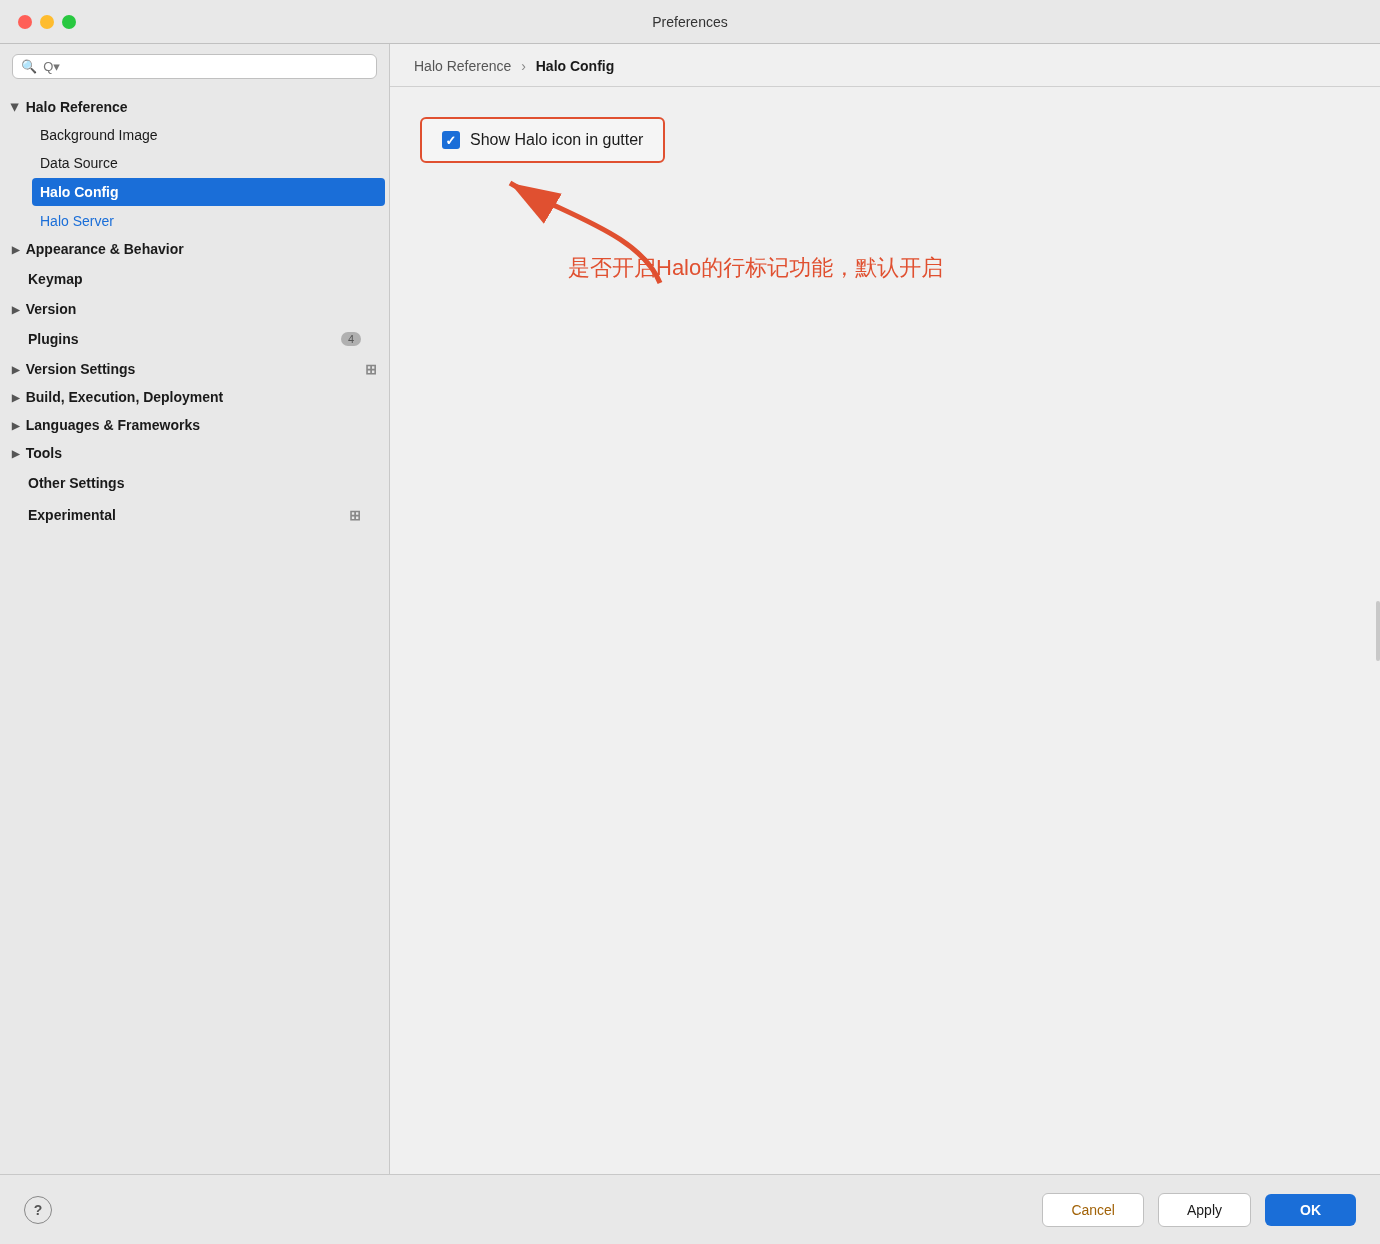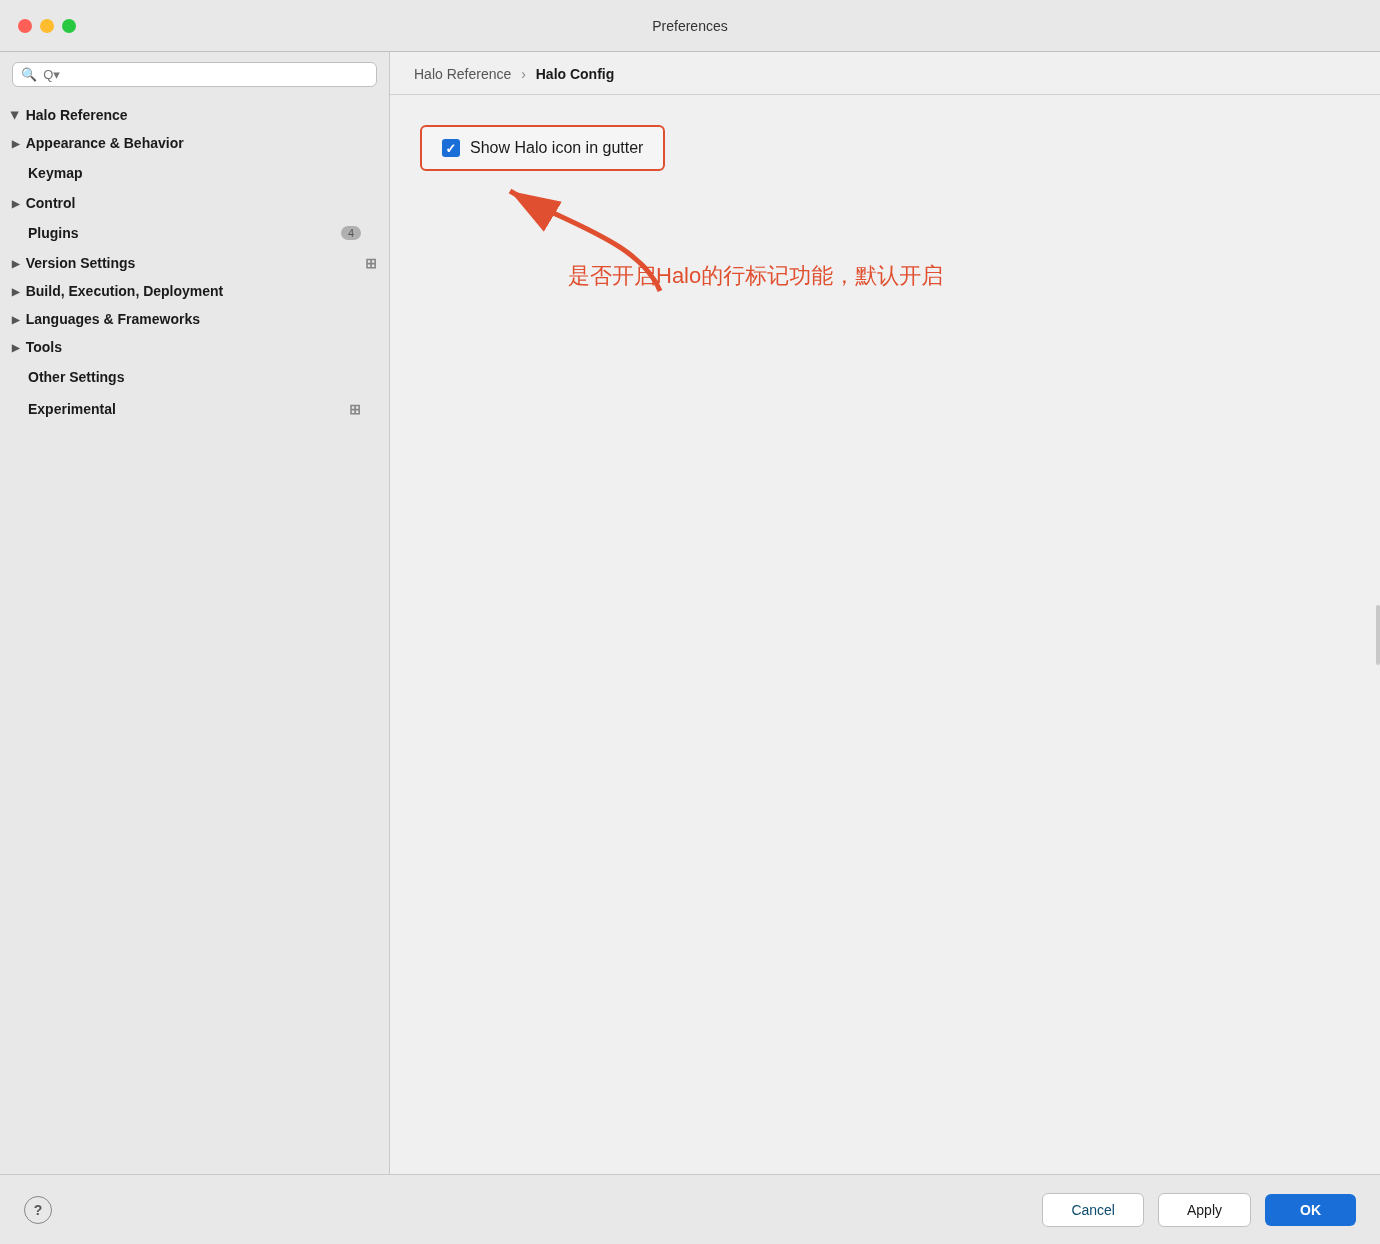--- a/index.html
+++ b/index.html
@@ -10,21 +10,21 @@
       flex-direction: column;
       width: 1380px;
       height: 1244px;
       overflow: hidden;
     }
 
     
     .title-bar {
       background: #e8e8e8;
       border-bottom: 1px solid #c0c0c0;
-      height: 52px;
+      height: 44px;
       display: flex;
       align-items: center;
       justify-content: center;
       position: relative;
       flex-shrink: 0;
     }
     .title-bar-title {
       font-size: 14px;
       color: #333;
       font-weight: 500;
@@ -278,21 +278,21 @@
       gap: 14px;
       align-items: center;
     }
     .btn-cancel {
       padding: 8px 28px;
       background: white;
       border: 1px solid #c0c0c0;
       border-radius: 6px;
       font-size: 14px;
       cursor: pointer;
-      color: #0c4a6e;
+      color: #a16207;
     }
     .btn-apply {
       padding: 8px 28px;
       background: white;
       border: 1px solid #c0c0c0;
       border-radius: 6px;
       font-size: 14px;
       cursor: pointer;
       color: #1a1a1a;
     }
@@ -338,33 +338,47 @@
       <span class="search-icon-text">🔍</span>
       <input type="text" placeholder="Q▾" style="">
     </div>
 
     <nav class="sidebar-nav">
 
       <div class="nav-section-header">
         <span class="nav-arrow expanded">▶</span>
         <span>Halo Reference</span>
       </div>
+      <div class="nav-children">
+        <div class="nav-item">
+          <span>Background Image</span>
+        </div>
+        <div class="nav-item">
+          <span>Data Source</span>
+        </div>
+        <div class="nav-item active">
+          <span>Halo Config</span>
+        </div>
+        <div class="nav-item link-style">
+          <span>Halo Server</span>
+        </div>
+      </div>
 
       <div class="nav-section-header">
         <span class="nav-arrow">▶</span>
         <span>Appearance &amp; Behavior</span>
       </div>
 
       <div class="nav-section-plain">
         <span>Keymap</span>
       </div>
 
       <div class="nav-section-header">
         <span class="nav-arrow">▶</span>
-        <span>Control</span>
+        <span>Version</span>
       </div>
 
       <div class="nav-section-plain">
         <span>Plugins</span>
         <span class="badge">4</span>
       </div>
 
       <div class="nav-section-header">
         <span class="nav-arrow">▶</span>
         <span>Version Settings</span>

